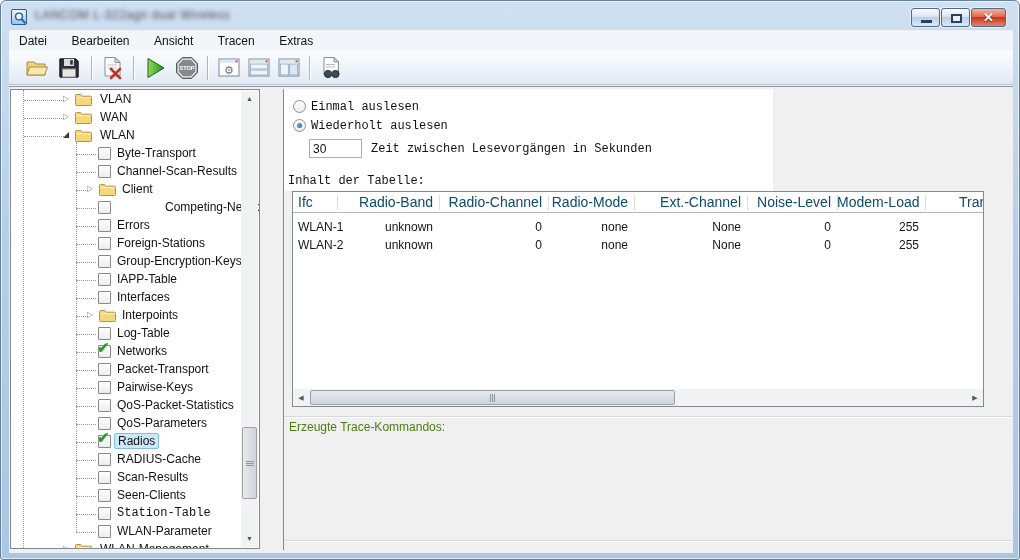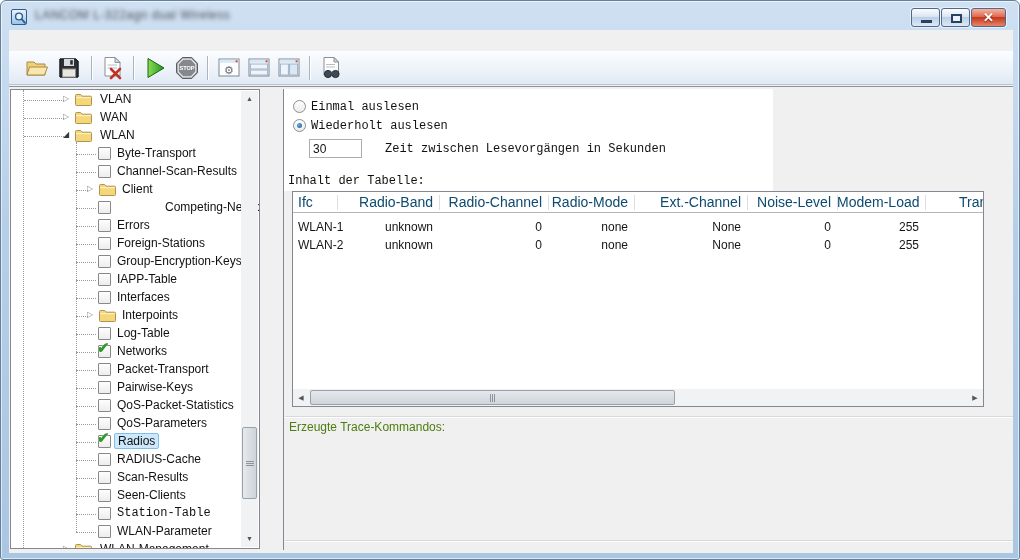--- a/index.html
+++ b/index.html
@@ -110,20 +110,27 @@
           <div class="glyph-max"></div>
         </div>
       <div class="wbtn close">
           <div class="glyph-close">✕</div>
         </div>
     </div>
   </div>
 
   <div class="client">
 
+    <div class="menubar">
+      <span class="menu-item">Datei</span>
+      <span class="menu-item">Bearbeiten</span>
+      <span class="menu-item">Ansicht</span>
+      <span class="menu-item">Tracen</span>
+      <span class="menu-item">Extras</span>
+    </div>
 
     <div class="toolbar">
       <div class="tbtn" style="left:14px">
         <svg class="icon-wrap" viewBox="0 0 24 24">
           <path d="M2 6 L9 6 L11 8 L20 8 L20 19 L2 19 Z" fill="#f2d173" stroke="#a9894a"></path>
           <path d="M4.5 11 L22.5 11 L19.5 19 L2 19 Z" fill="#f8e8ae" stroke="#a9894a"></path>
         </svg>
       </div>
       <div class="tbtn" style="left:46px">
         <svg class="icon-wrap" viewBox="0 0 24 24">
@@ -381,21 +388,21 @@
 
     <div class="radio" style="left:284px; top:70px;"></div>
     <div class="flabel" style="left:302px; top:70px;">Einmal auslesen</div>
 
     <div class="radio" style="left:284px; top:89px;">
         <div class="dot"></div>
       </div>
     <div class="flabel" style="left:302px; top:89px;">Wiederholt auslesen</div>
 
     <input class="interval-input" value="30" style="">
-    <div class="flabel" style="left:362px; top:112px;margin-left:14px;">Zeit zwischen Lesevorgängen in Sekunden</div>
+    <div class="flabel" style="left:362px; top:112px;">Zeit zwischen Lesevorgängen in Sekunden</div>
 
     <div class="flabel" style="left:279px; top:144px;">Inhalt der Tabelle:</div>
 
     <div class="table">
       <div id="table-head">
           <div class="hcell" style="left: 0px; width: 44px; text-align: left; padding: 0px 0px 0px 5px;">Ifc</div>
           <div class="hcell" style="left: 44px; width: 102px; text-align: right; padding: 0px 6px 0px 0px;">Radio-Band</div>
           <div class="hsep" style="left: 44px;"></div>
           <div class="hcell" style="left: 146px; width: 109px; text-align: right; padding: 0px 6px 0px 0px;">Radio-Channel</div>
           <div class="hsep" style="left: 146px;"></div>

